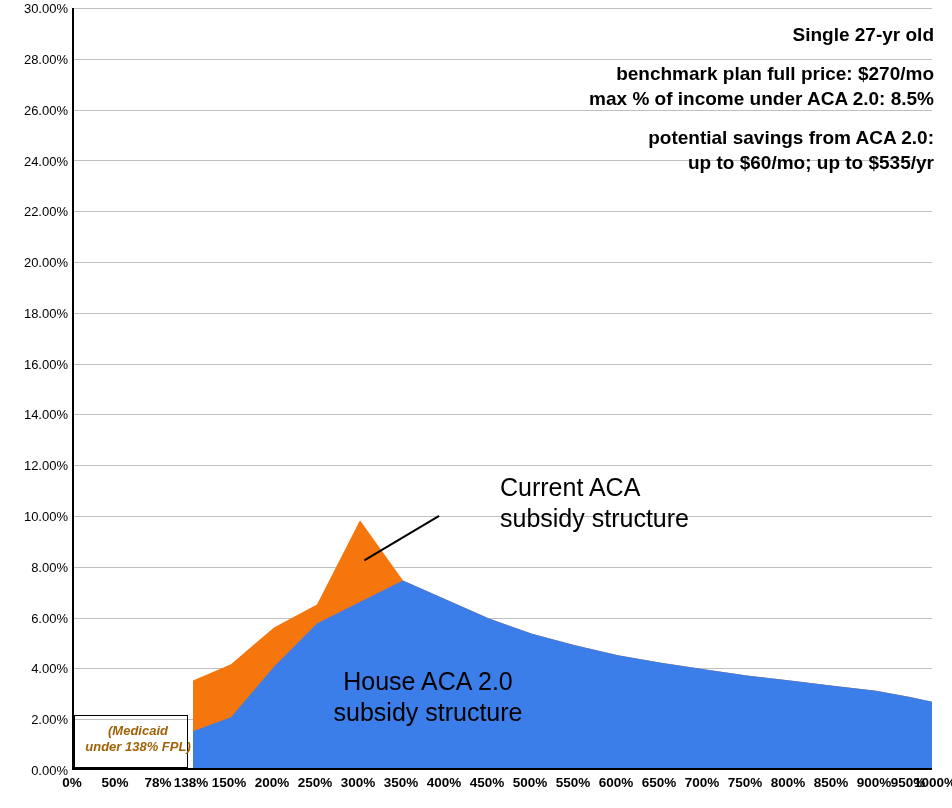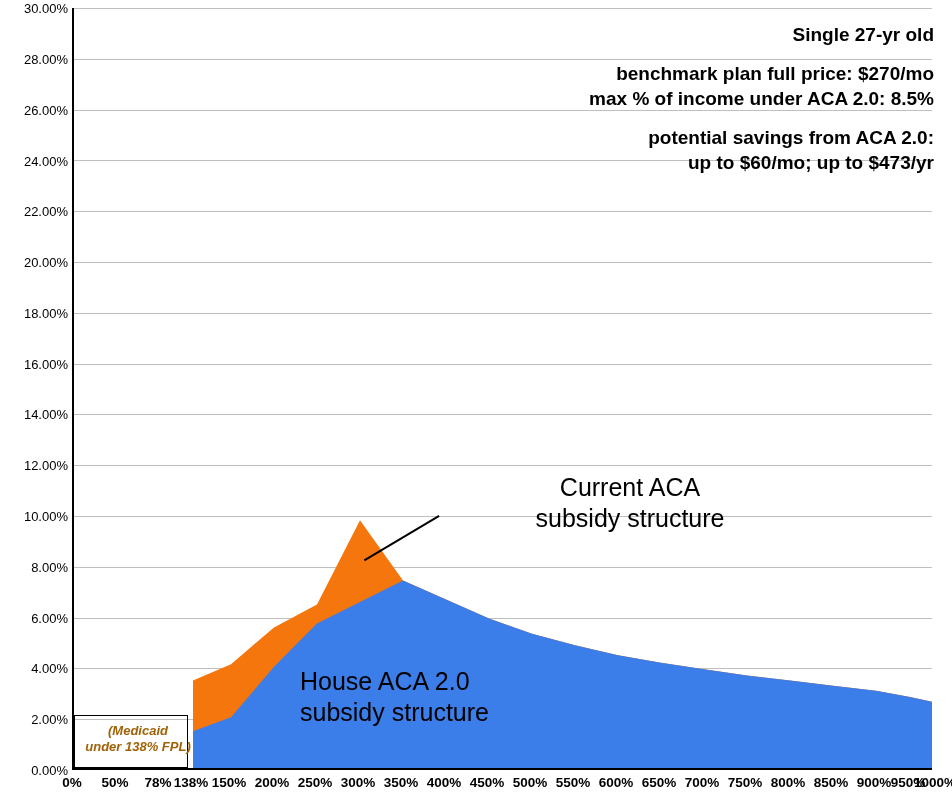--- a/index.html
+++ b/index.html
@@ -71,30 +71,31 @@
     white-space: nowrap;
   }
   .header-block .grp {
     margin-top: 14px;
   }
   .label-current {
     position: absolute;
     left: 500px;
     top: 472px;
     width: 260px;
-    text-align: center;
+    text-align: left;
     font-size: 25px;
     line-height: 1.22;
     color: #000;
   }
   .label-house {
     position: absolute;
-    left: 300px;
+    left: 288px;
     top: 666px;
     width: 280px;
+    text-align: center;
     font-size: 25px;
     line-height: 1.22;
     color: #000;
   }
   .label-medicaid {
     position: absolute;
     left: 82px;
     top: 723px;
     width: 112px;
     text-align: center;
@@ -189,21 +190,21 @@
   <div class="xtick-label" style="left:831px">850%</div>
   <div class="xtick-label" style="left:874px">900%</div>
   <div class="xtick-label" style="left:908px">950%</div>
   <div class="xtick-label" style="left:935px">1000%</div>
 
   <div class="header-block">
     <div>Single 27-yr old</div>
     <div class="grp">benchmark plan full price: $270/mo</div>
     <div>max % of income under ACA 2.0: 8.5%</div>
     <div class="grp">potential savings from ACA 2.0:</div>
-    <div>up to $60/mo; up to $473/yr</div>
+    <div>up to $60/mo; up to $535/yr</div>
   </div>
 
   <div class="label-current">
     <div>Current ACA</div>
     <div>subsidy structure</div>
   </div>
 
   <div class="label-house">
     <div>House ACA 2.0</div>
     <div>subsidy structure</div>

